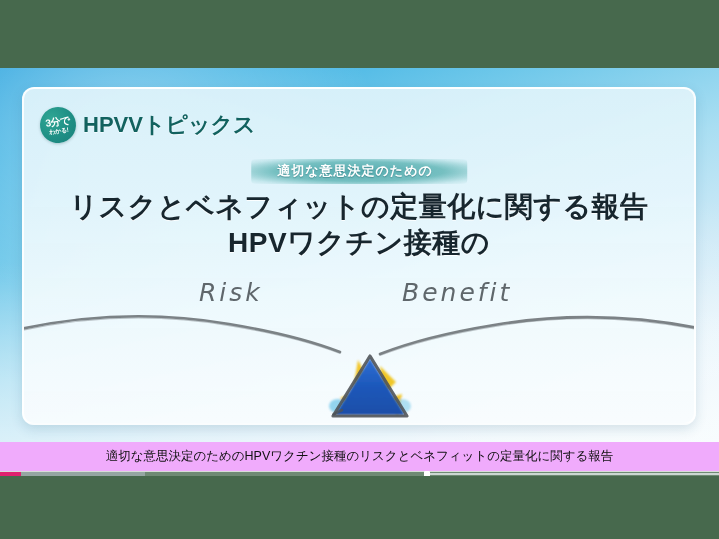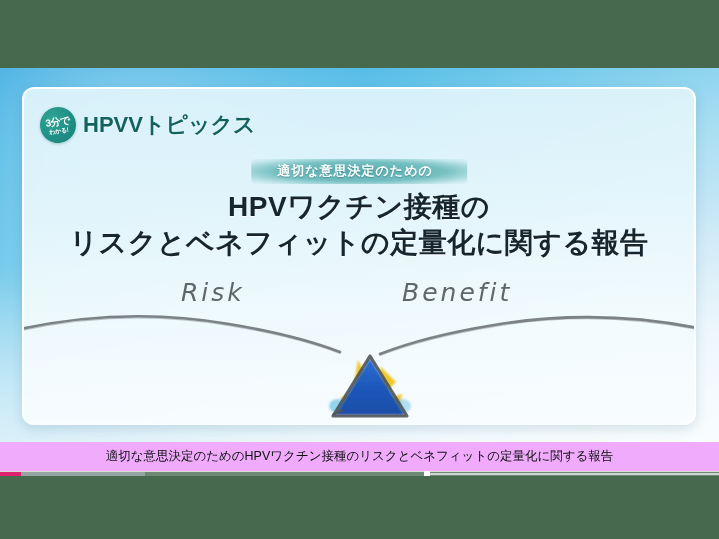--- a/index.html
+++ b/index.html
@@ -174,21 +174,21 @@
 
   .scale-label {
     position: absolute;
     font-family: "DejaVu Sans", sans-serif;
     font-size: 25px;
     color: #4c5358;
     letter-spacing: 3px;
     font-style: italic;
     opacity: 0.88;
   }
-  #label-risk   { left: 157px; top: 4px; }
+  #label-risk   { left: 175px; top: 4px; }
   #label-benefit{ left: 378px; top: 4px; }
 
   #scale-svg {
     position: absolute;
     left: 0;
     top: 0;
     width: 674px;
     height: 150px;
   }
 
@@ -278,22 +278,22 @@
         <div id="header-badge">
           <span id="badge-line-1">3分で</span>
           <span id="badge-line-2">わかる!</span>
         </div>
         <div id="header-title">HPVVトピックス</div>
       </div>
 
       <div id="eyebrow-banner">適切な意思決定のための</div>
 
       <div id="headline">
+        <span id="headline-line-2">リスクとベネフィットの定量化に関する報告</span>
         <span id="headline-line-1">HPVワクチン接種の</span>
-        <span id="headline-line-2">リスクとベネフィットの定量化に関する報告</span>
       </div>
 
       <div id="scale-illustration">
 
         <div class="scale-label" id="label-risk">Risk</div>
 
         <div class="scale-label" id="label-benefit">Benefit</div>
 
         <svg id="scale-svg" viewBox="0 0 674 150">
           <defs>

